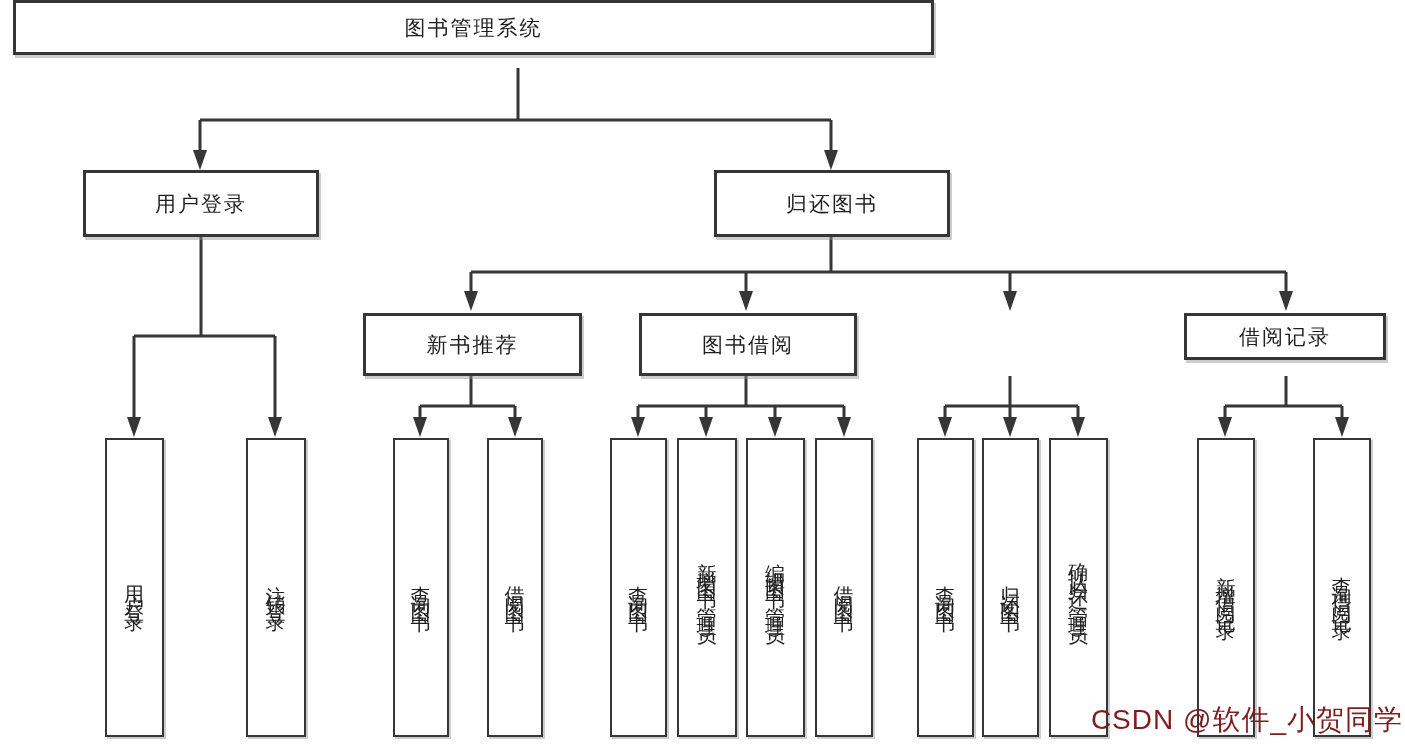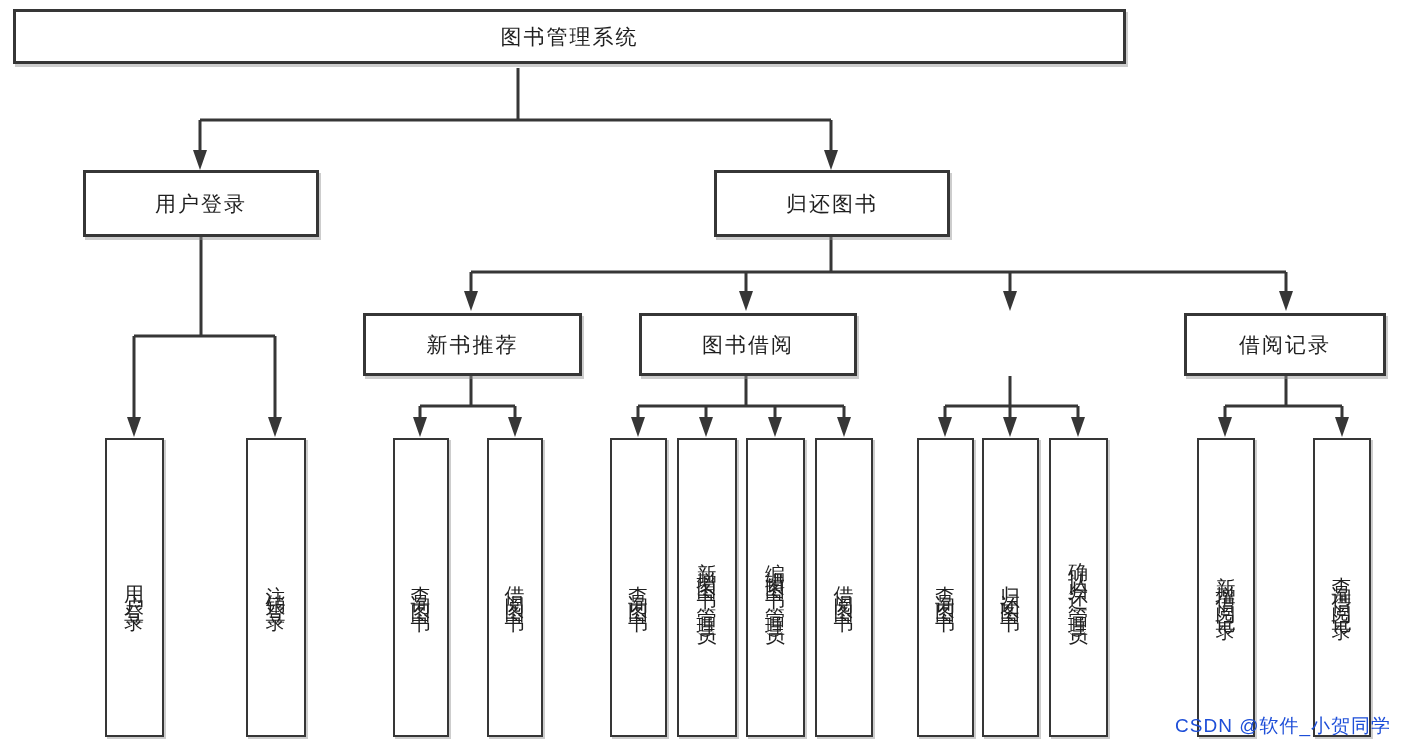--- a/index.html
+++ b/index.html
@@ -19,22 +19,22 @@
   .root{font-size:21px;}
   .leaf{
     border-width:2px;font-size:20px;top:438px;height:299px;
     box-shadow:2px 2px 0 rgba(145,145,145,0.45);
   }
   .leaf .vtext{
     writing-mode:vertical-rl;text-orientation:mixed;
     letter-spacing:9px;line-height:1;
   }
   .watermark{
-    position:absolute;right:14px;bottom:8px;z-index:5;
-    font-size:19px;color:#1d4ed8;letter-spacing:1px;white-space:nowrap;
+    position:absolute;right:2px;bottom:8px;z-index:5;
+    font-size:28px;color:#7f1d1d;letter-spacing:1px;white-space:nowrap;
   }
 </style>
 </head>
 <body>
 
 <div class="canvas">
 
   <svg class="wires" viewBox="0 0 1405 747">
     <g>
       <path d="M518 68 V120 M200 120 H831 M200 120 V152 M831 120 V152"></path>
@@ -71,38 +71,38 @@
       <polygon points="1003,417 1017,417 1010,437"></polygon>
       <polygon points="1071,417 1085,417 1078,437"></polygon>
     </g>
     <g>
       <path d="M1286 376 V406 M1225 406 H1342 M1225 406 V420 M1342 406 V420"></path>
       <polygon points="1218,417 1232,417 1225,437"></polygon>
       <polygon points="1335,417 1349,417 1342,437"></polygon>
     </g>
   </svg>
 
-  <div class="box hbox root" style="left:13px;top:9px;width:1113px;height:55px;">
+  <div class="box hbox root" style="left:13px;top:0;width:921px;height:55px;">
     <span>图书管理系统</span>
   </div>
 
   <div class="box hbox" style="left:83px;top:170px;width:236px;height:67px;">
     <span>用户登录</span>
   </div>
   <div class="box hbox" style="left:714px;top:170px;width:236px;height:67px;">
     <span>归还图书</span>
   </div>
 
   <div class="box hbox" style="left:639px;top:313px;width:218px;height:63px;">
     <span>图书借阅</span>
   </div>
   <div class="box hbox" style="left:363px;top:313px;width:219px;height:63px;">
     <span>新书推荐</span>
   </div>
-  <div class="box hbox" style="left:1184px;top:313px;width:202px;height:63px;">
+  <div class="box hbox" style="left:1184px;top:313px;width:202px;height:47px;">
     <span>借阅记录</span>
   </div>
 
   <div class="box leaf" style="left:105px;width:59px;">
     <span class="vtext">用户登录</span>
   </div>
   <div class="box leaf" style="left:246px;width:60px;">
     <span class="vtext">注销登录</span>
   </div>
 

